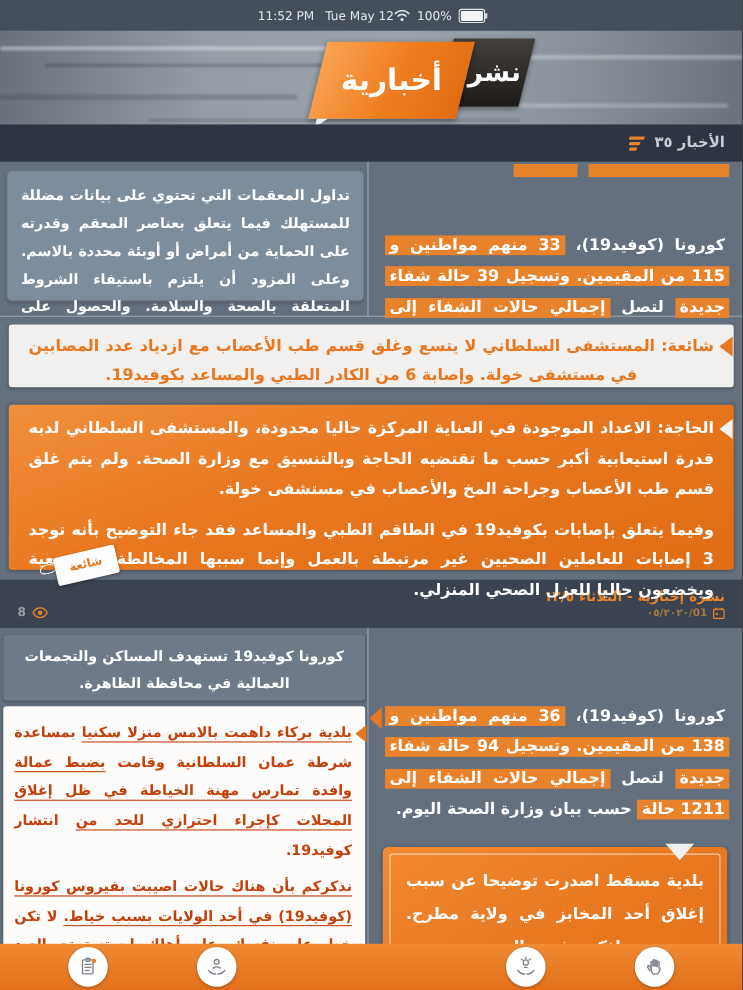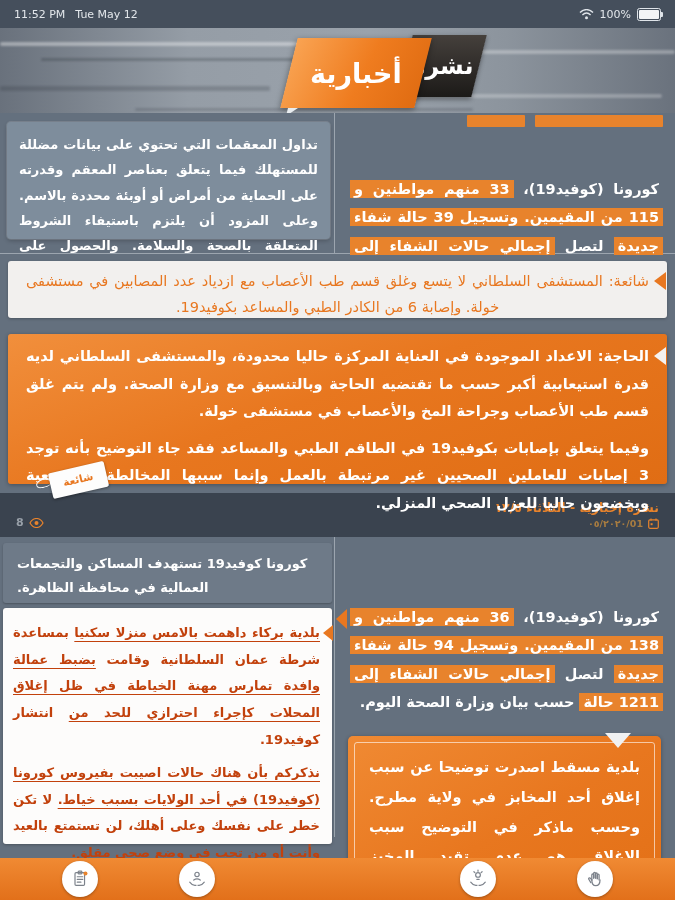--- a/index.html
+++ b/index.html
@@ -4,21 +4,21 @@
 <style>
   html,body{margin:0;padding:0;background:#1a1d21;}
   .screen{
     width:675px;height:900px;position:relative;overflow:hidden;
     background:#64707e;direction:rtl;
     font-family:"DejaVu Sans","Liberation Sans",sans-serif;
   }
   
   .status-bar{
     height:28px;background:#454f5c;color:#e3e7eb;font-size:11px;
-    display:flex;justify-content:space-between;align-items:center;
+    display:flex;justify-content:center;align-items:center;
     padding:0 14px;direction:ltr;
   }
   .sb-left{display:flex;gap:10px;align-items:center;}
   .sb-right{display:flex;gap:6px;align-items:center;}
   .battery{width:22px;height:11px;border:1px solid #dfe4e9;border-radius:2.5px;position:relative;}
   .battery::before{content:"";position:absolute;inset:1px;background:#f2f4f6;border-radius:1px;}
   .battery::after{content:"";position:absolute;right:-3px;top:3px;width:2px;height:5px;background:#dfe4e9;border-radius:0 1px 1px 0;}
   
   .header{height:85px;position:relative;overflow:hidden;
     background:linear-gradient(90deg,#69717c 0%,#959da6 28%,#9aa2ab 55%,#8c949d 75%,#6a727d 100%);}
@@ -63,21 +63,21 @@
   .stats-text .hl{background:#e8832c;padding:1px 4px;box-decoration-break:clone;-webkit-box-decoration-break:clone;}
   .clipped-row{display:flex;gap:10px;padding:2px 12px 1px;height:13px;overflow:hidden;}
   .clipped-row b{display:block;height:12px;background:#e8832c;border-radius:1px;}
   .frag1{width:128px;}
   .frag2{width:58px;}
   .note-box{margin:9px 8px 0 7px;background:#7e8d9c;border-radius:4px;padding:10px 12px;
     color:#fff;font-size:13px;font-weight:bold;line-height:1.95;text-align:justify;height:97px;
     box-shadow:0 0 0 1px rgba(255,255,255,.14),0 2px 4px rgba(0,0,0,.22);}
   
   .rumor-box{margin:7px 8px 16px;background:#f2f0ee;border-radius:3px;padding:7px 18px 9px;
-    color:#e87720;font-weight:normal;font-size:14.5px;line-height:1.8;
+    color:#e87720;font-weight:bold;font-size:14.5px;line-height:1.8;
     text-align:justify;text-align-last:center;position:relative;height:41px;
     box-shadow:0 1px 3px rgba(0,0,0,.25);}
   .marker-left{position:absolute;right:1px;top:11px;width:0;height:0;
     border-top:9px solid transparent;border-bottom:9px solid transparent;border-right:12px solid #e87720;}
   .fact-box{margin:7px 8px 0;background:linear-gradient(160deg,#f18f3c 0%,#e8771f 45%,#e06d14 100%);
     border-radius:3px;padding:9px 18px 14px;color:#fff;font-weight:bold;font-size:14.5px;
     line-height:1.9;text-align:justify;position:relative;height:127px;
     box-shadow:0 1px 4px rgba(0,0,0,.3);}
   .fact-box .marker-left{border-right-color:#f4f2f0;top:13px;}
   .fact-box p{margin:0 0 9px;}
@@ -92,21 +92,21 @@
     justify-content:space-between;align-items:flex-end;height:29px;}
   .pf-title{color:#e8832c;font-weight:bold;font-size:12.5px;}
   .pf-date{display:flex;align-items:center;gap:5px;margin-top:3px;}
   .pf-date span{color:#a87c40;font-size:9.5px;font-weight:bold;}
   .views{display:flex;align-items:center;gap:5px;color:#98a0a9;font-size:11px;font-weight:bold;align-self:flex-end;}
   
   .row2{height:313px;}
   .row2::after{bottom:auto;height:300px;}
   .row2 .stats-text{padding-top:22px;}
   .headline-box{margin:6px 6px 0 3px;background:#6e7a88;border-radius:3px;padding:9px 14px;
-    color:#fff;font-weight:bold;font-size:13px;line-height:1.85;text-align:left;height:42px;
+    color:#fff;font-weight:bold;font-size:13px;line-height:1.85;text-align:center;height:42px;
     box-shadow:0 1px 2px rgba(0,0,0,.25);}
   .detail-box{margin:5px 6px 0 3px;background:#fdfcfb;border-radius:3px;padding:12px 12px 12px 10px;
     color:#c2410c;font-weight:bold;font-size:13px;line-height:2.05;text-align:justify;
     position:relative;height:212px;box-shadow:0 1px 3px rgba(0,0,0,.25);}
   .detail-box .marker-left{right:-1px;top:17px;border-top-width:8px;border-bottom-width:8px;border-right-width:10px;}
   .detail-box p{margin:0 0 7px;}
   .ul{text-decoration:underline;text-underline-offset:4px;}
   .muscat-card{margin:12px 14px 0 10px;background:linear-gradient(150deg,#f08a33 0%,#e8771f 50%,#e26f15 100%);
     border-radius:5px;padding:6px;position:relative;height:178px;box-shadow:0 1px 4px rgba(0,0,0,.3);}
   .muscat-inner{border:1px solid rgba(255,255,255,.6);border-radius:3px;padding:10px 14px;
@@ -162,20 +162,28 @@
     <i class="streak s6"></i>
     <div class="logo-dark">
       <span>نشرة</span>
     </div>
     <div class="logo-orange">
       <span>أخبارية</span>
     </div>
     <i class="logo-wedge"></i>
   </div>
 
+  <div class="news-bar">
+    <span>الأخبار ٣٥</span>
+    <span class="list-icon">
+        <i></i>
+        <i></i>
+        <i></i>
+      </span>
+  </div>
 
   <div class="row row1">
     <div class="col-r">
       <div class="clipped-row">
         <b class="frag1"></b>
           <b class="frag2"></b>
       </div>
       <div class="stats-text"><span>كورونا (كوفيد19)، </span><span class="hl">33 منهم مواطنين و 115 من المقيمين. وتسجيل 39 حالة شفاء جديدة</span><span> لتصل </span><span class="hl">إجمالي حالات الشفاء  إلى 1250 حالة</span><span> حسب بيان وزارة الصحة اليوم.</span></div>
     </div>
     <div class="col-l">

